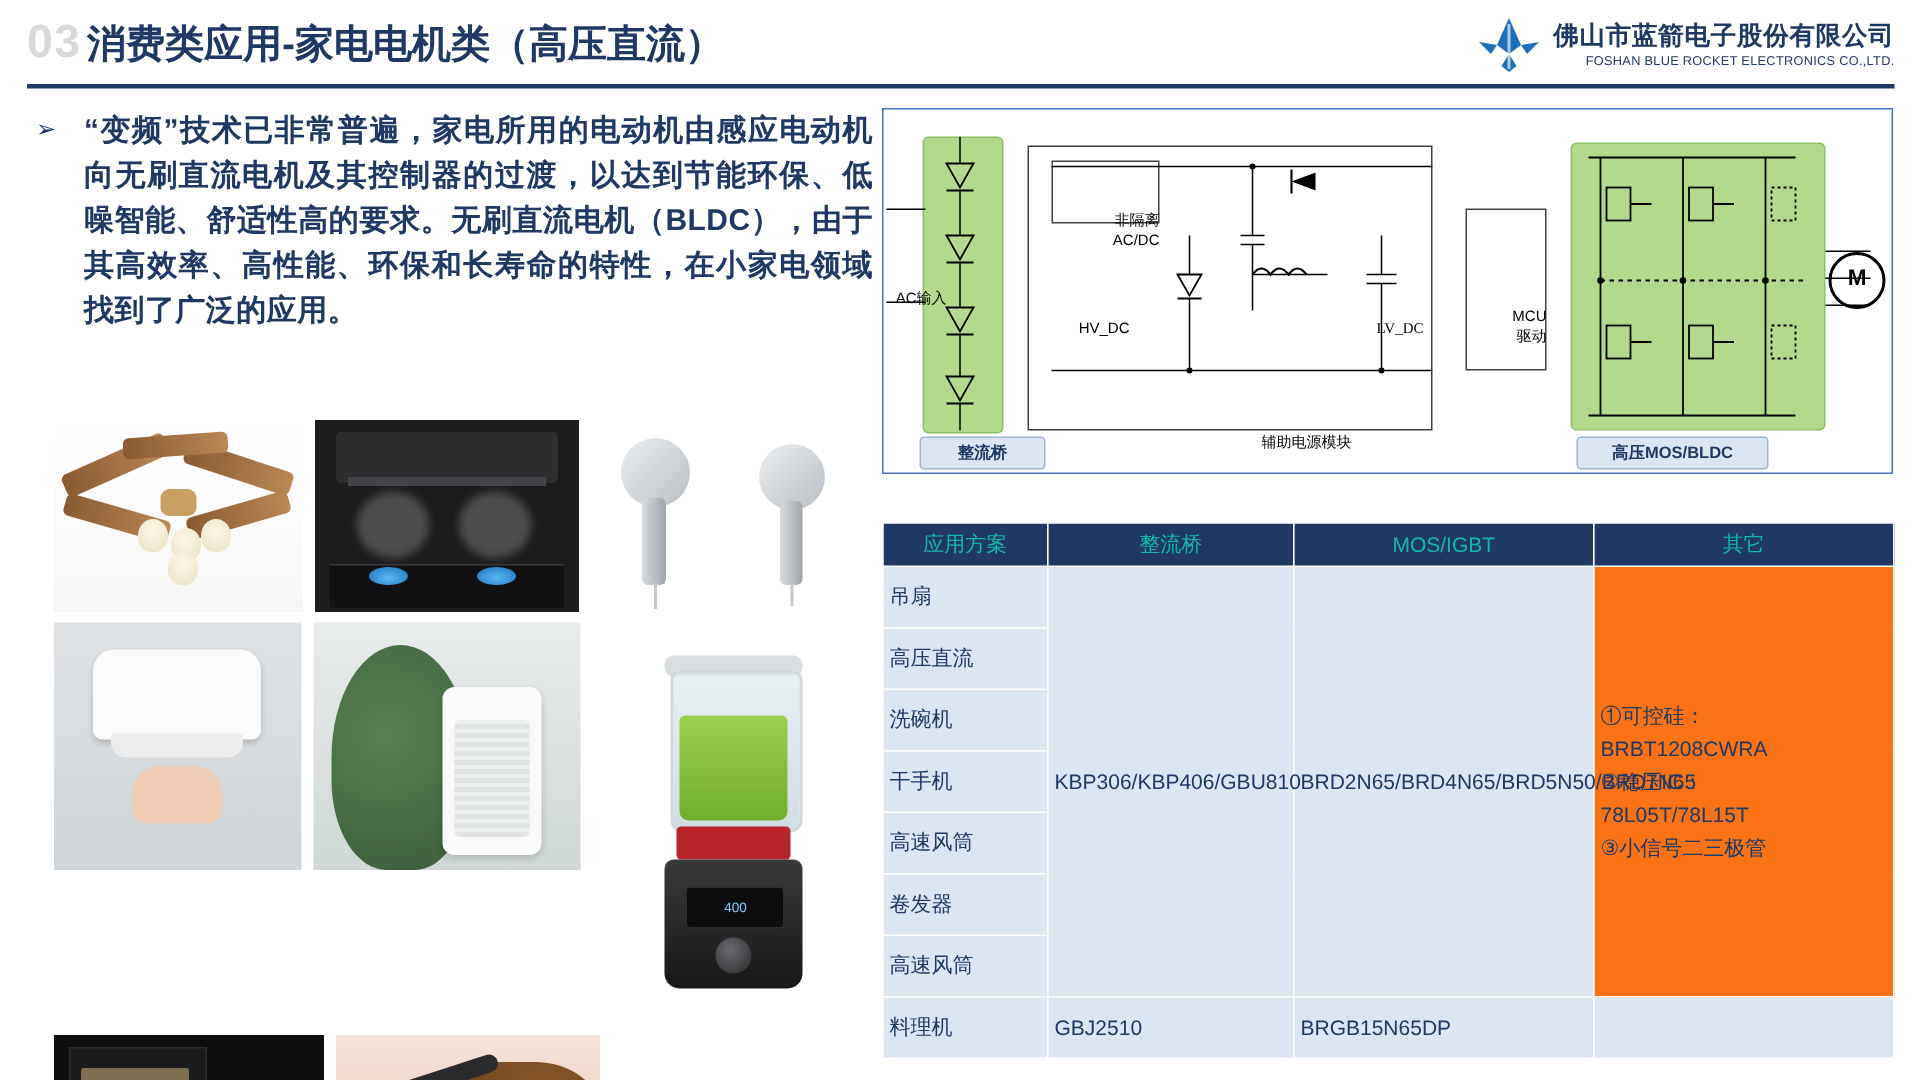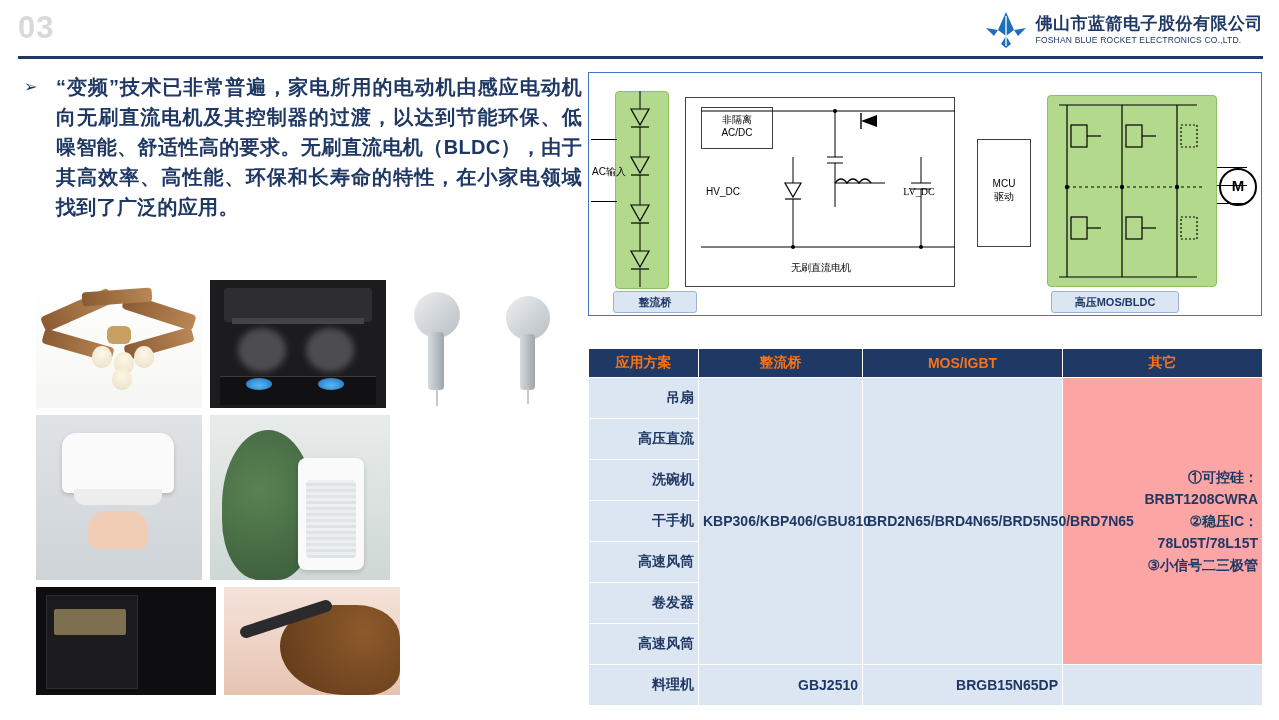--- a/index.html
+++ b/index.html
@@ -50,20 +50,21 @@
     font-weight: bold;
     color: #1f3864;
     line-height: 42px;
     white-space: nowrap;
   }
   .logo-wrap {
     position: absolute;
     right: 16px; top: 10px;
     display: flex;
     align-items: center;
+    text-align: right;
   }
   .logo-mark {
     width: 44px; height: 40px;
     margin-right: 8px;
   }
   .logo-text-cn {
     font-size: 17px;
     font-weight: bold;
     color: #1f3864;
     line-height: 20px;
@@ -215,22 +216,23 @@
     border-radius: 4px;
   }
   .white-block {
     background: #ffffff;
     border: 1px solid #404040;
   }
   .dg-label {
     position: absolute;
     font-size: 10px;
     color: #000000;
-    text-align: center;
+    text-align: right;
     line-height: 13px;
+    margin-top: 28px;
   }
   .dg-line {
     position: absolute;
     background: #000000;
   }
   .callout {
     position: absolute;
     background: #dce6f2;
     border: 1px solid #9cb3d4;
     border-radius: 3px;
@@ -255,45 +257,46 @@
   
   table.spec {
     position: absolute;
     left: 588px; top: 348px;
     width: 674px;
     border-collapse: collapse;
     table-layout: fixed;
   }
   table.spec th {
     background: #1f3864;
-    color: #f97316;
+    color: #14b8a6;
     font-size: 14px;
-    font-weight: bold;
+    font-weight: normal;
     height: 26px;
     border: 1px solid #ffffff;
   }
   table.spec td {
     border: 1px solid #ffffff;
     font-size: 14px;
-    font-weight: bold;
-    color: #1f3864;
-    text-align: right;
+    font-weight: normal;
+    color: #1f3864;
+    text-align: left;
     height: 36px;
     padding: 2px 4px;
   }
   td.cat { background: #dce6f2; }
   td.val { background: #dce6f2; }
-  td.other { background: #fca5a5; line-height: 22px; }
+  td.other { background: #f97316; line-height: 22px; }
 </style>
 </head>
 <body>
 
 <div class="header">
   <div class="header-bar"></div>
   <div class="slide-number">03</div>
+  <div class="header-title">消费类应用-家电电机类（高压直流）</div>
   <div class="header-underline"></div>
   <div class="logo-wrap">
     <svg class="logo-mark" viewBox="0 0 44 40">
       <path d="M22 2 L30 20 L22 26 L14 20 Z" fill="#1f6fb8"></path>
       <path d="M22 26 L27 34 L22 38 L17 34 Z" fill="#1f6fb8"></path>
       <path d="M2 18 L14 20 L10 26 Z" fill="#1f6fb8"></path>
       <path d="M42 18 L30 20 L34 26 Z" fill="#1f6fb8"></path>
       <rect x="21" y="6" width="2" height="30" fill="#ffffff" opacity="0.65"></rect>
     </svg>
     <div>
@@ -347,20 +350,29 @@
       <div class="photo p-handdry">
         <div class="hd-body"></div>
         <div class="hd-mouth"></div>
         <div class="hd-hand"></div>
       </div>
       <div class="photo p-purifier">
         <div class="ap-plant"></div>
         <div class="ap-body"></div>
         <div class="ap-grill"></div>
       </div>
+      <div class="photo p-blender" style="margin-left:8px;">
+        <div class="bl-lid"></div>
+        <div class="bl-jar"></div>
+        <div class="bl-green"></div>
+        <div class="bl-collar"></div>
+        <div class="bl-base"></div>
+        <div class="bl-panel">400</div>
+        <div class="bl-knob"></div>
+      </div>
     </div>
 
     <div class="img-row">
       <div class="photo p-dish">
         <div class="dw-cab"></div>
         <div class="dw-rack" style="left:18px; top:22px; width:72px; height:26px;"></div>
 
       </div>
       <div class="photo p-curl">
         <div class="cu-hair"></div>
@@ -394,21 +406,21 @@
 
     <div class="dg-line" style="left:2px; top:66px; width:26px; height:1px;"></div>
     <div class="dg-line" style="left:2px; top:128px; width:26px; height:1px;"></div>
     <div class="dg-label" style="left:-2px; top:92px; width:44px;">AC输入</div>
 
     <div class="dg-rect white-block" style="left:96px; top:24px; width:270px; height:190px;"></div>
     <div class="dg-rect white-block" style="left:112px; top:34px; width:72px; height:42px;"></div>
     <div class="dg-label" style="left:112px; top:40px; width:72px;">非隔离<br>AC/DC</div>
     <div class="dg-label" style="left:104px; top:112px; width:60px;">HV_DC</div>
     <div class="dg-label" style="left:300px; top:112px; width:60px;font-family:Liberation Serif, serif;">LV_DC</div>
-    <div class="dg-label" style="left:152px; top:188px; width:160px;">无刷直流电机</div>
+    <div class="dg-label" style="left:152px; top:188px; width:160px;">辅助电源模块</div>
 
     <svg style="position:absolute; left:96px; top:24px;" width="270" height="190">
       <line x1="16" y1="14" x2="270" y2="14" stroke="#000" stroke-width="1"></line>
       <line x1="150" y1="14" x2="150" y2="60" stroke="#000" stroke-width="1"></line>
       <line x1="142" y1="60" x2="158" y2="60" stroke="#000" stroke-width="1"></line>
       <line x1="142" y1="66" x2="158" y2="66" stroke="#000" stroke-width="1"></line>
       <line x1="150" y1="66" x2="150" y2="110" stroke="#000" stroke-width="1"></line>
       <polygon points="176,24 192,18 192,30" fill="#000"></polygon>
       <line x1="176" y1="16" x2="176" y2="32" stroke="#000" stroke-width="1.4"></line>
       <line x1="150" y1="86" x2="200" y2="86" stroke="#000" stroke-width="1"></line>

